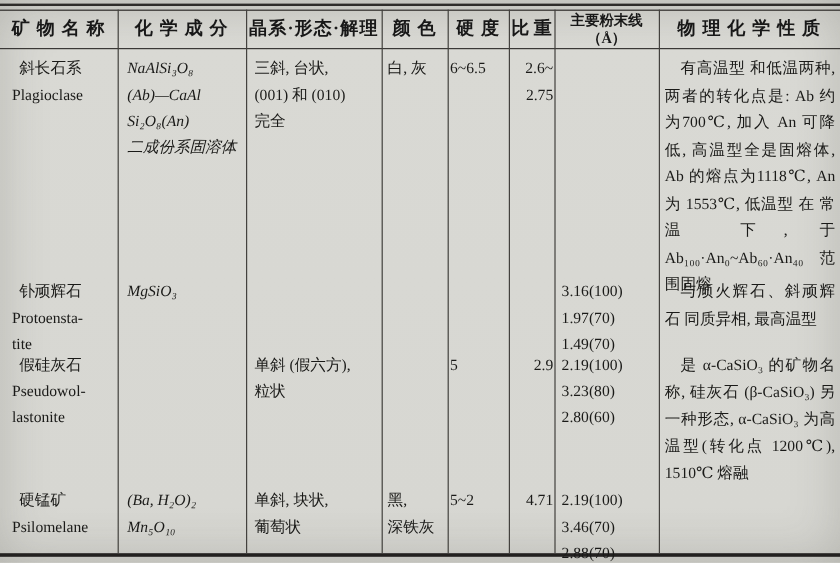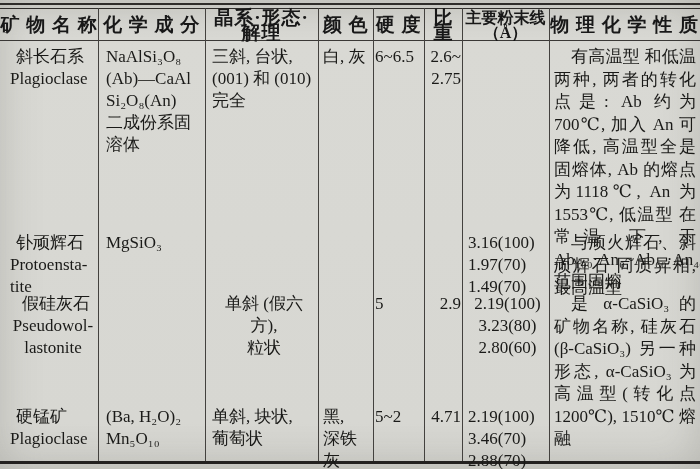--- a/index.html
+++ b/index.html
@@ -20,40 +20,40 @@
   .hline.top2{top:8px;height:1px;}
   .hline.headsep{top:40px;height:1px;background:#3a3836;}
   .hline.bottom{top:461px;height:3px;background:#232120;}
   .vline{position:absolute;top:8px;height:453px;width:1px;background:#43413e;}
   .v1{left:98px;}.v2{left:205px;}.v3{left:318px;}.v4{left:373px;}
   .v5{left:424px;}.v6{left:462px;}.v7{left:549px;}
   
   .hcell{
     position:absolute;top:9px;height:31px;
     display:flex;align-items:center;justify-content:center;
-    font-size:19px;font-weight:bold;letter-spacing:1px;
+    font-size:15px;font-weight:bold;letter-spacing:1px;
     white-space:pre-line;text-align:center;line-height:15px;color:#181818;
   }
   .h1{left:0;width:98px;}
   .h2{left:98px;width:107px;}
   .h3{left:205px;width:113px;}
   .h4{left:318px;width:55px;}
   .h5{left:373px;width:51px;}
   .h6{left:424px;width:38px;letter-spacing:0;}
-  .h7{left:462px;width:87px;font-size:16px;letter-spacing:0;}
+  .h7{left:462px;width:87px;font-size:12px;letter-spacing:0;}
   .h8{left:549px;width:151px;}
   
   .cell{
     position:absolute;
-    font-size:17px;line-height:22px;
+    font-size:13px;line-height:22px;
     white-space:pre-line;color:#1a1a18;
   }
-  .r1{top:46px;}.r2{top:232px;}.r3{top:293px;text-align:center;}.r4{top:406px;}
+  .r1{top:46px;}.r2{top:232px;}.r3{top:293px;}.r4{top:406px;}
   .c1{left:10px;width:86px;}
-  .c2{left:106px;width:96px;}
+  .c2{left:106px;width:96px;font-style:italic;}
   .c3{left:212px;width:104px;}
   .c4{left:323px;width:48px;}
   .c5{left:375px;width:47px;text-align:left;}
   .c6{left:425px;width:36px;text-align:right;}
   .c7{left:468px;width:79px;}
   .c8{left:554px;width:142px;line-height:22.5px;text-align:justify;}
   .props{text-indent:1em;}
   .name-first{text-indent:6px;}
 </style>
 </head>
@@ -119,21 +119,21 @@
 粒状</div>
   <div class="cell r3 c4"></div>
   <div class="cell r3 c5">5</div>
   <div class="cell r3 c6">2.9</div>
   <div class="cell r3 c7">2.19(100)
 3.23(80)
 2.80(60)</div>
   <div class="cell r3 c8 props">是 α-CaSiO₃ 的矿物名称, 硅灰石 (β-CaSiO₃) 另一种形态, α-CaSiO₃ 为高温型(转化点 1200℃), 1510℃ 熔融</div>
 
   <div class="cell r4 c1 name-first">硬锰矿
-Plagioclase</div>
+Psilomelane</div>
   <div class="cell r4 c2">(Ba, H₂O)₂
 Mn₅O₁₀</div>
   <div class="cell r4 c3">单斜, 块状,
 葡萄状</div>
   <div class="cell r4 c4">黑,
 深铁灰</div>
   <div class="cell r4 c5">5~2</div>
   <div class="cell r4 c6">4.71</div>
   <div class="cell r4 c7">2.19(100)
 3.46(70)

